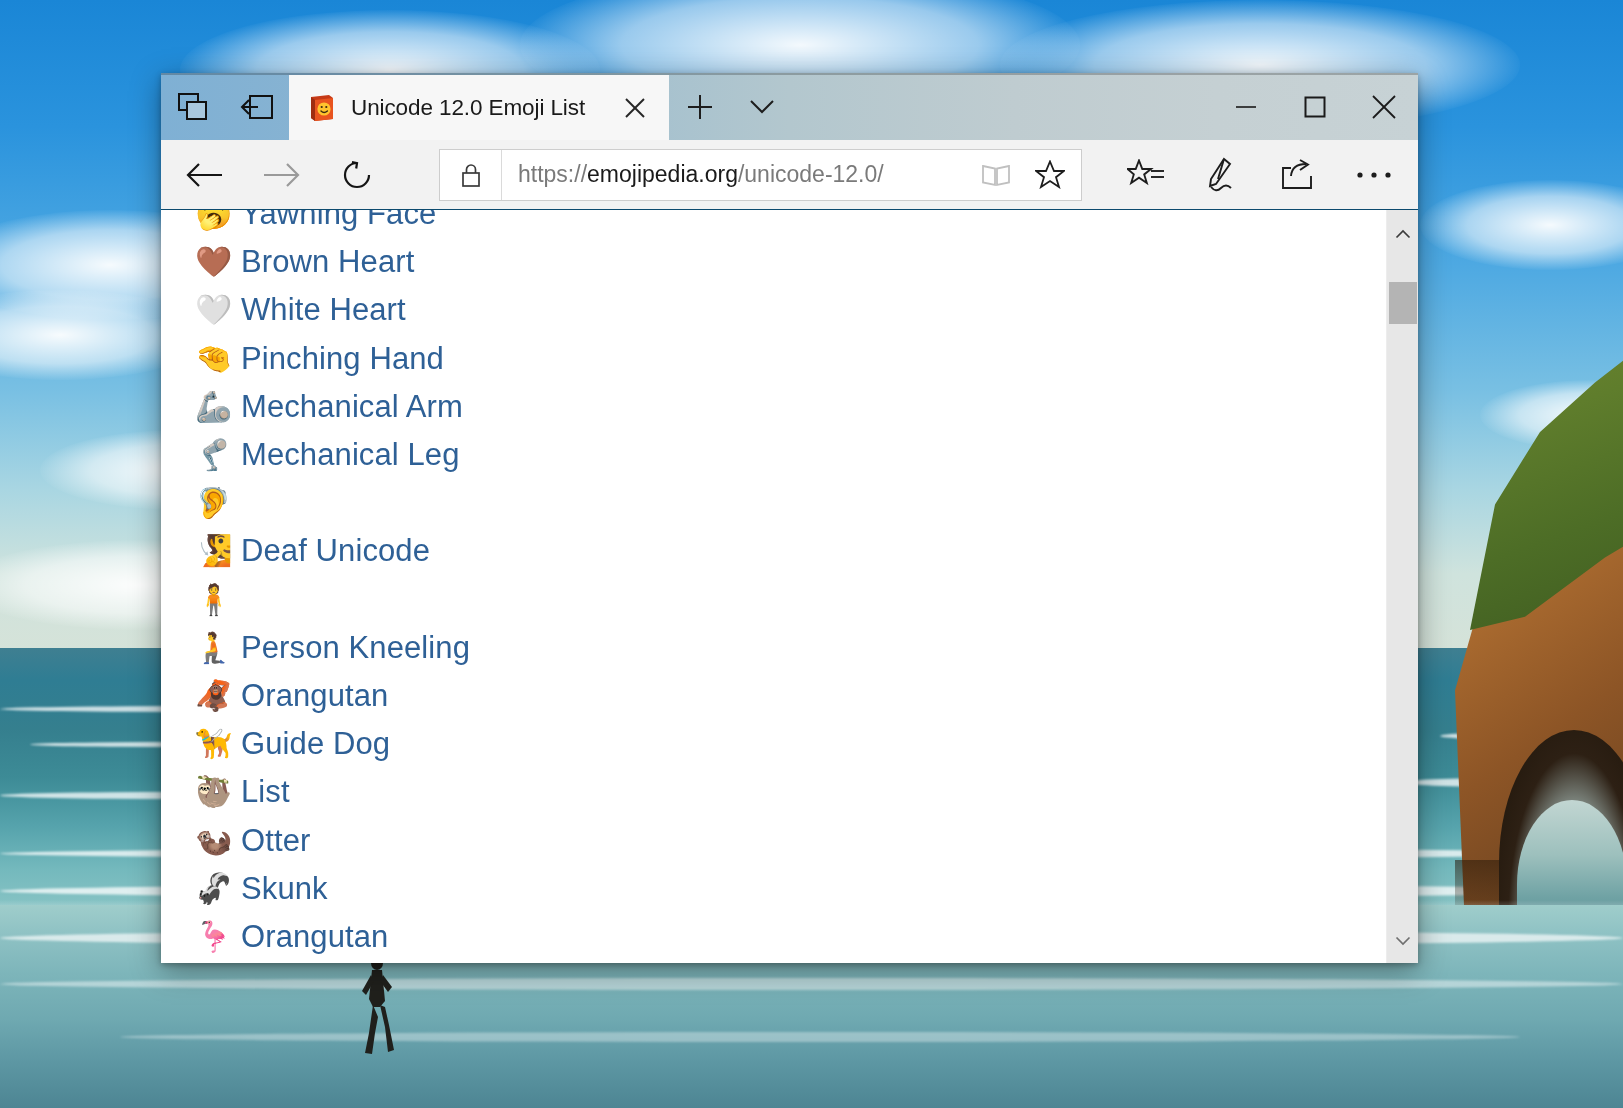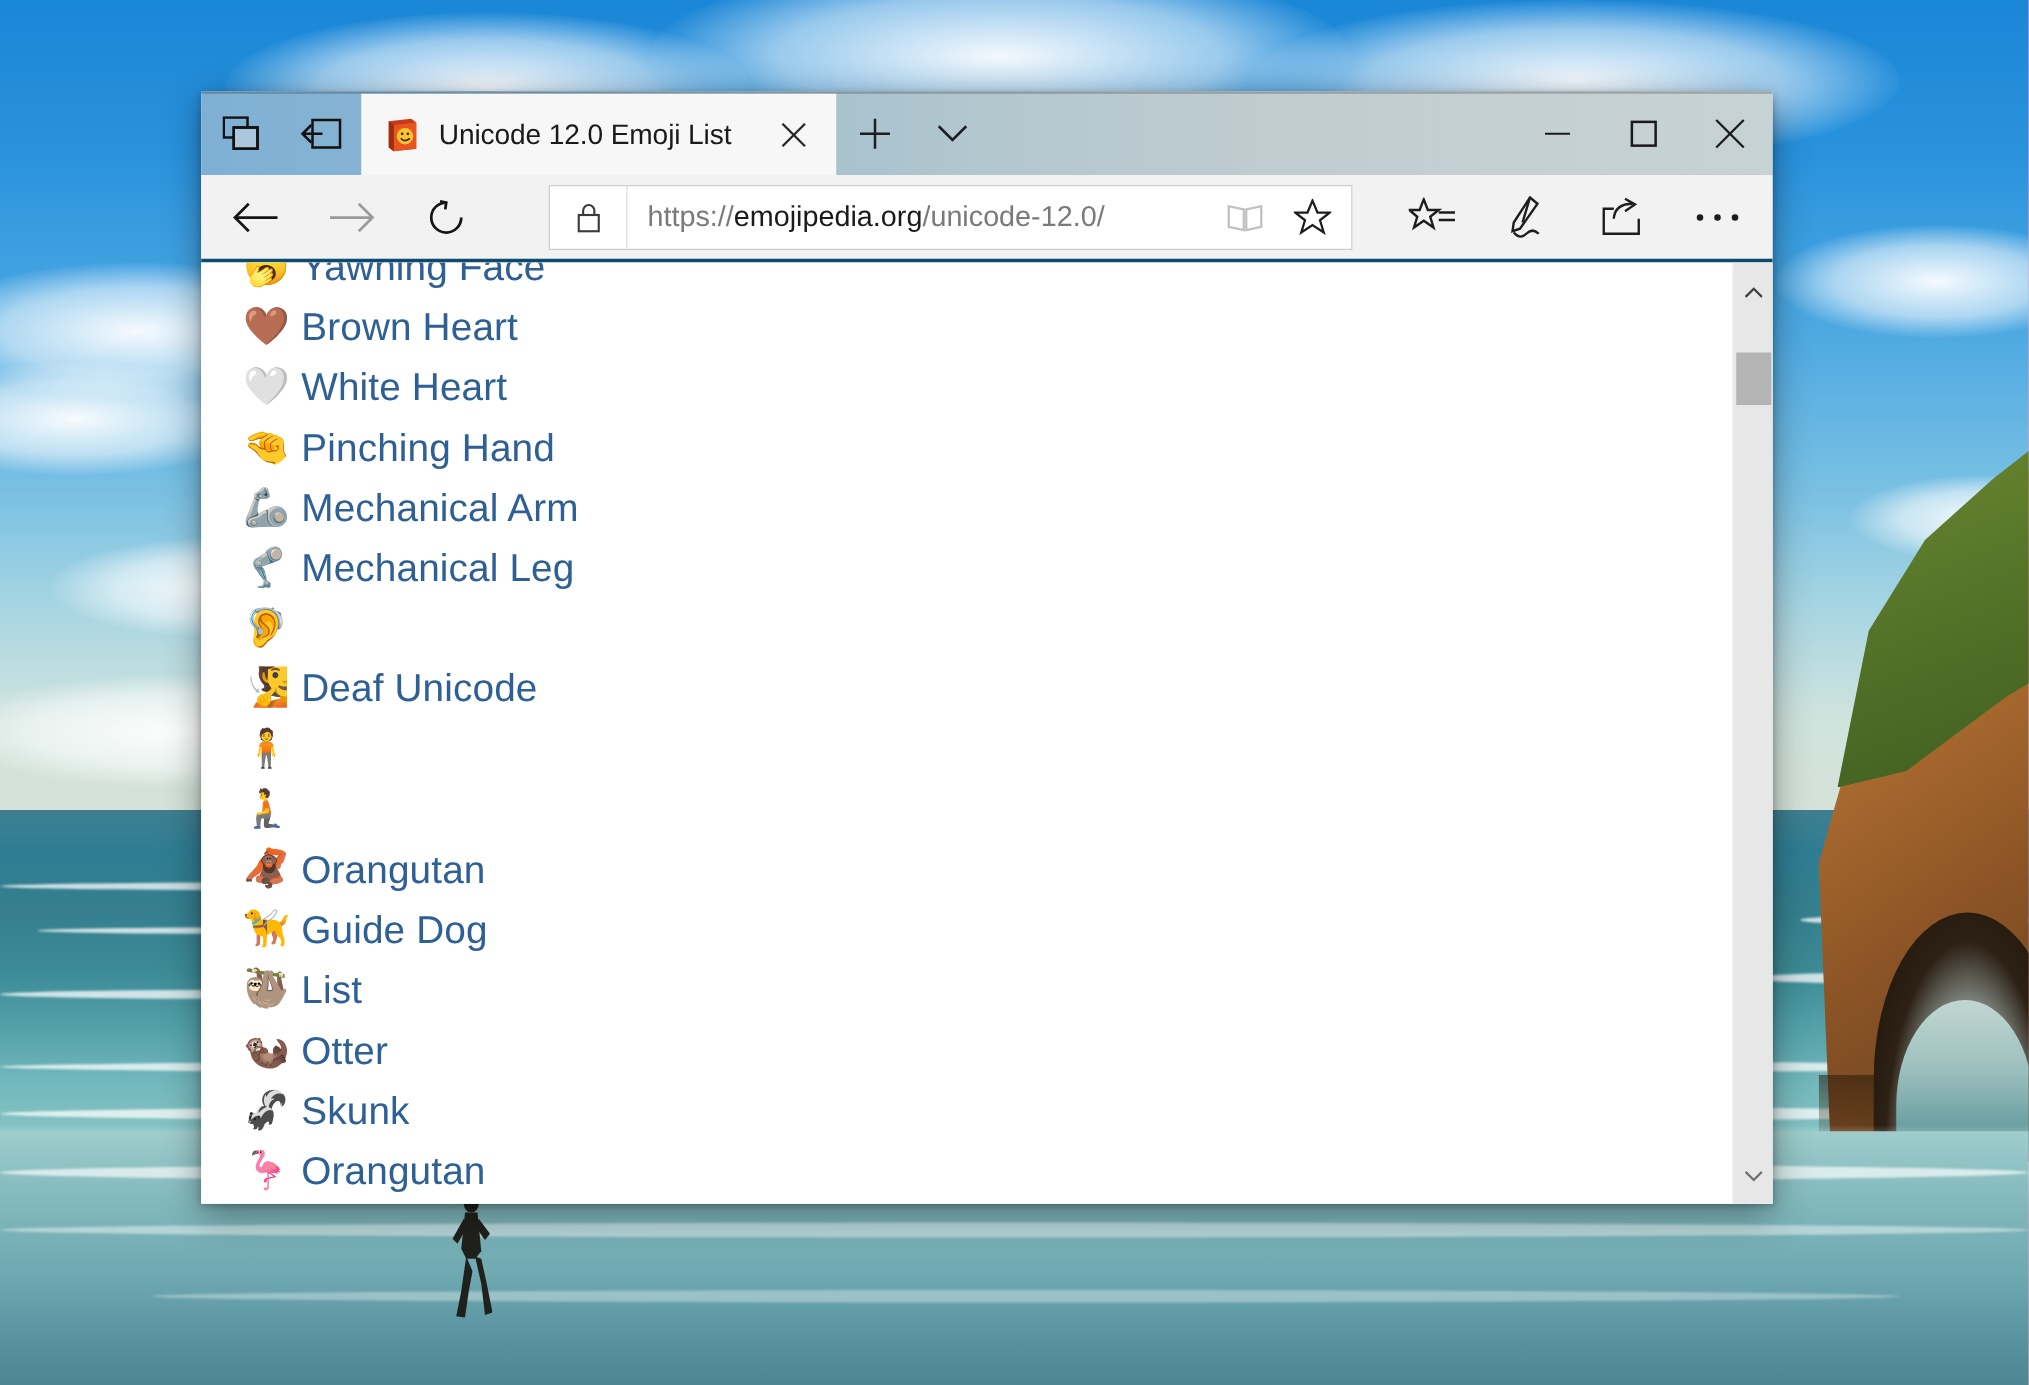--- a/index.html
+++ b/index.html
@@ -7,21 +7,21 @@
     width: 1623px; height: 1108px;
     overflow: hidden;
     font-family: "Liberation Sans", sans-serif;
   }
 
   
   #desktop {
     position: relative;
     width: 1623px; height: 1108px;
     overflow: hidden;
-    background: #ec4899;
+    background: #15803d;
   }
   .wp-layer { position: absolute; }
 
   
   #wp-sky {
     left: 0; top: 0; width: 1623px; height: 700px;
     background:
       linear-gradient(to bottom,
         #1a86d6 0%,
         #2a93dd 18%,
@@ -182,21 +182,21 @@
   .wincontrol {
     width: 69px; height: 67px;
     display: flex; align-items: center; justify-content: center;
   }
 
   
   #nav-bar {
     height: 70px;
     background: #f2f2f2;
     display: flex; align-items: center;
-    border-bottom: 3px solid #0c4a6e;
+    border-bottom: 1px solid #0c4a6e;
     flex: 0 0 auto;
     padding: 0 6px;
   }
   .nav-btn {
     width: 76px; height: 70px;
     display: flex; align-items: center; justify-content: center;
   }
   #address-box {
     flex: 1 1 auto;
     height: 52px;
@@ -520,20 +520,21 @@
           </div>
           <div class="emoji-row">
             <span class="emoji-glyph">🧏</span>
             <a class="emoji-name" style="color: rgb(46, 96, 150);">Deaf Unicode</a>
           </div>
           <div class="emoji-row">
             <span class="emoji-glyph">🧍</span>
           </div>
           <div class="emoji-row">
             <span class="emoji-glyph">🧎</span>
+            <a class="emoji-name" style="color: rgb(46, 96, 150);">Person Kneeling</a>
           </div>
           <div class="emoji-row">
             <span class="emoji-glyph">🦧</span>
             <a class="emoji-name" style="color: rgb(46, 96, 150);">Orangutan</a>
           </div>
           <div class="emoji-row">
             <span class="emoji-glyph">🦮</span>
             <a class="emoji-name" style="color: rgb(46, 96, 150);">Guide Dog</a>
           </div>
           <div class="emoji-row">

